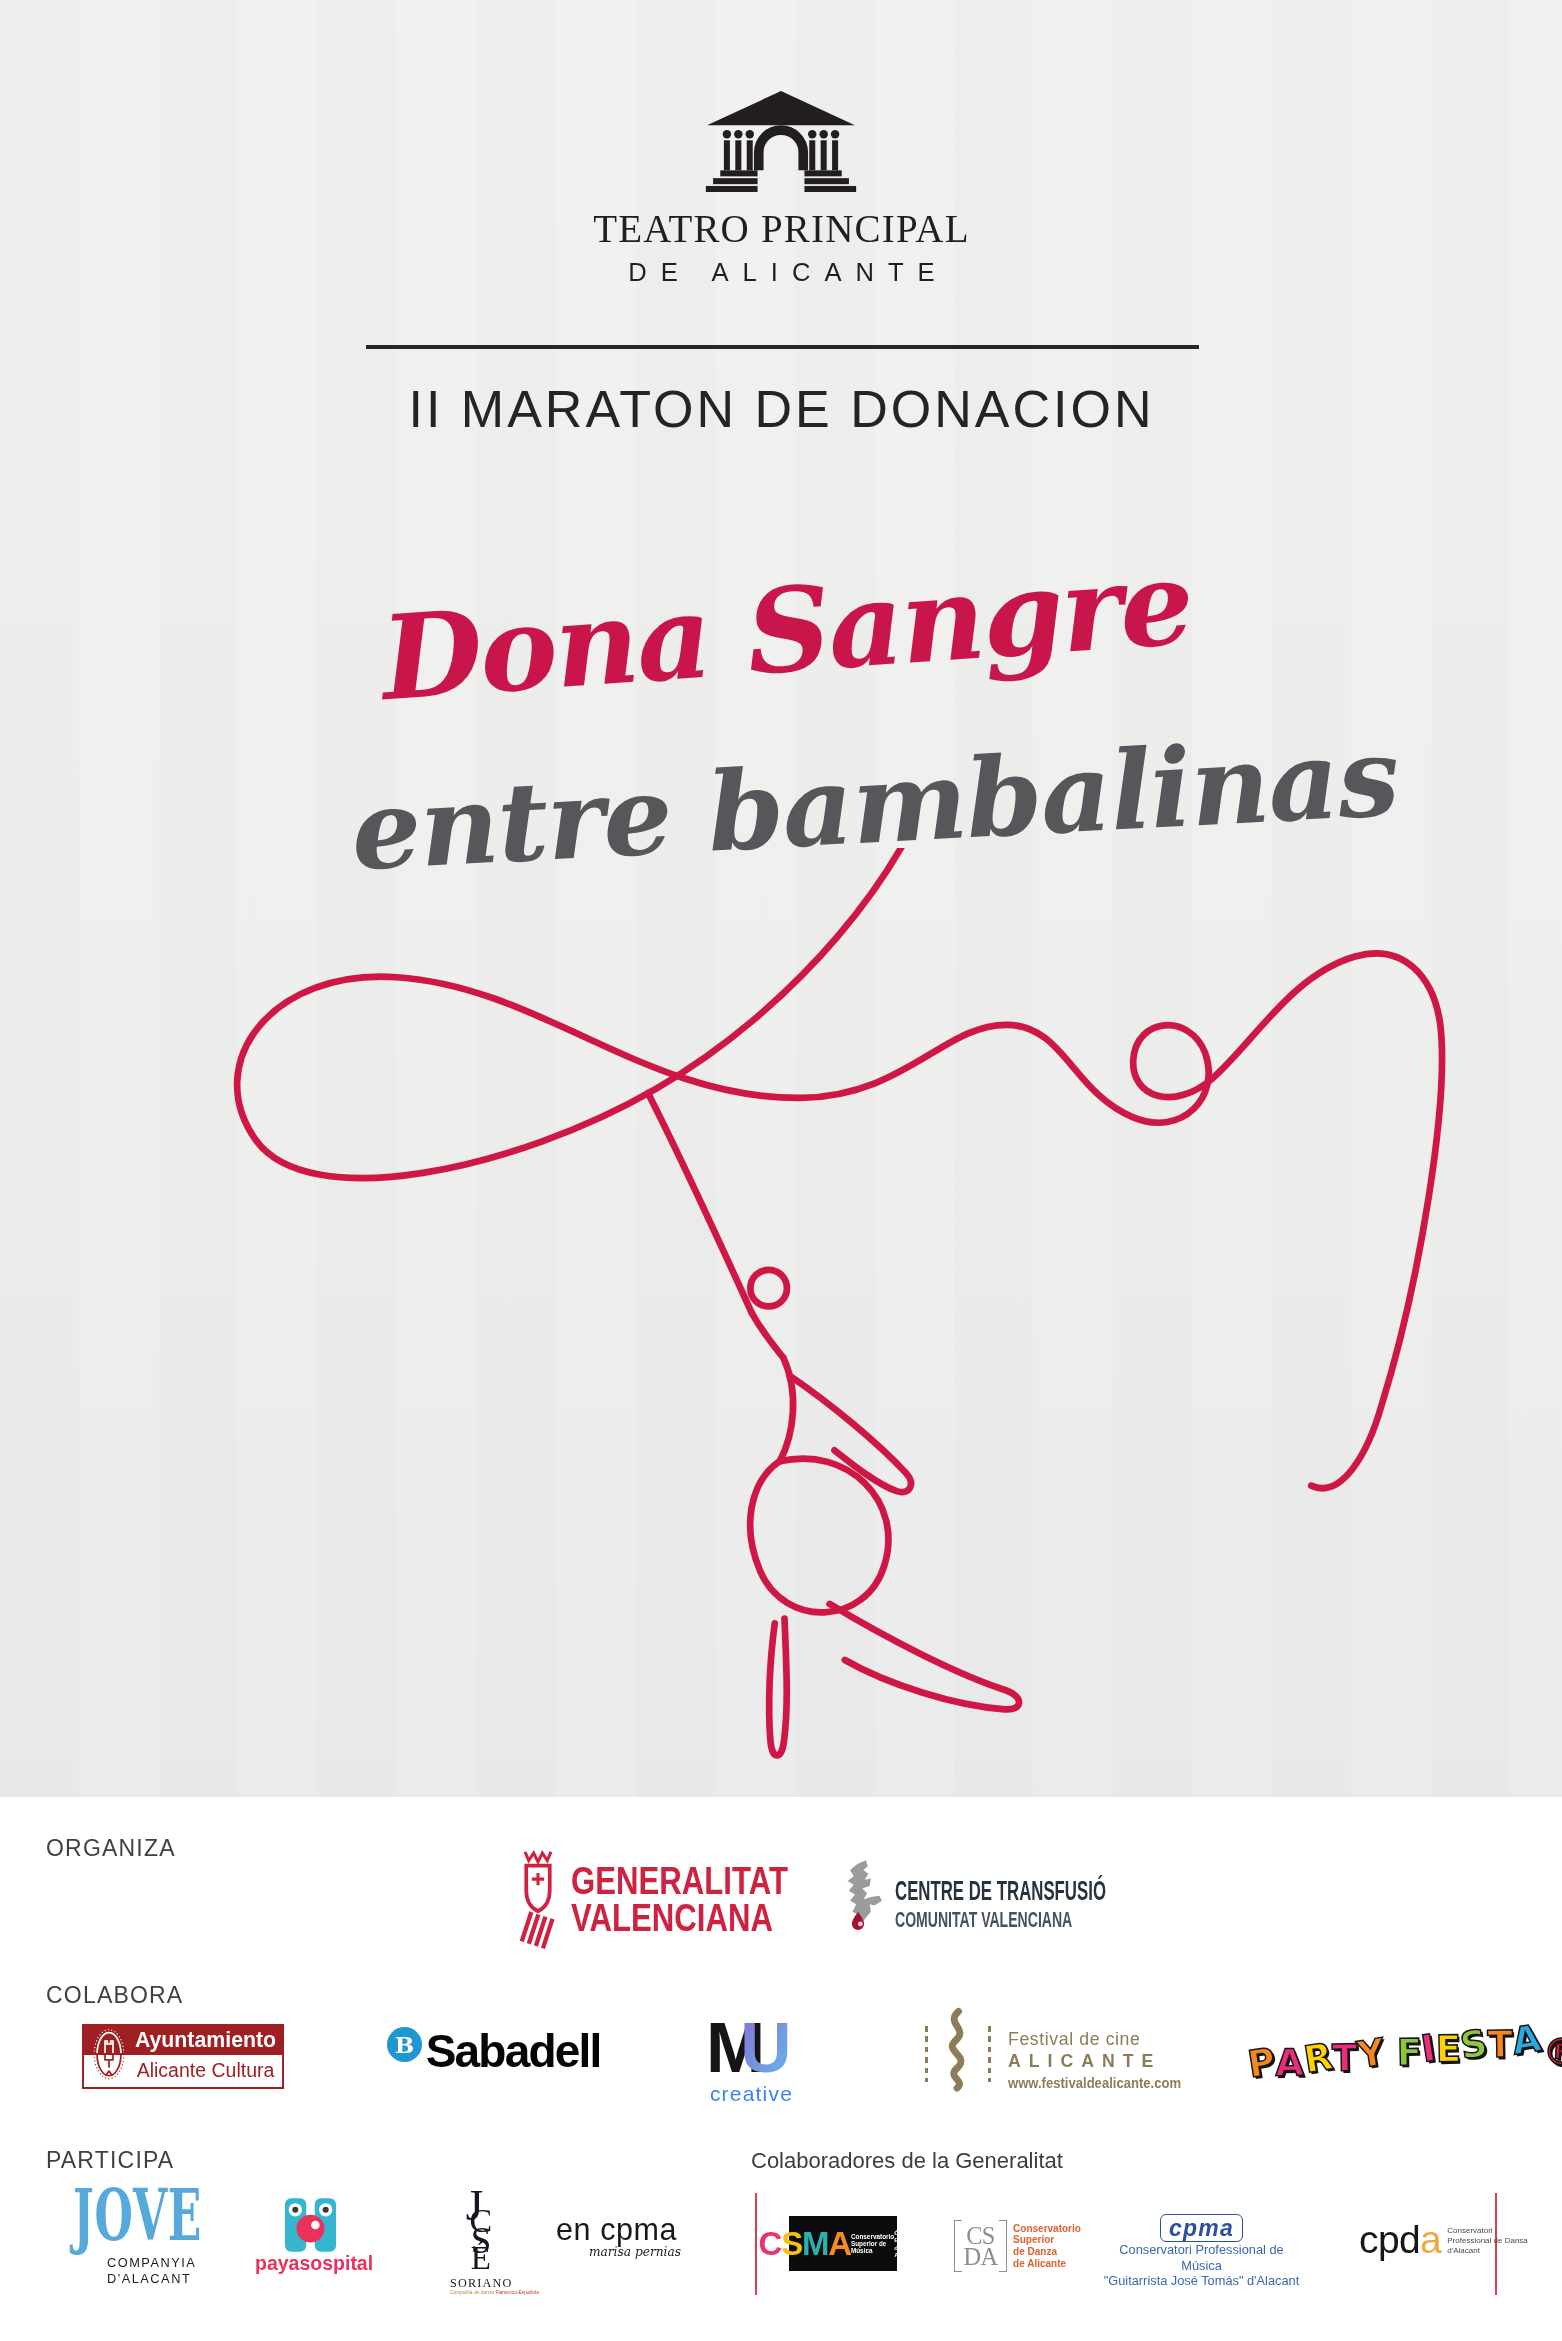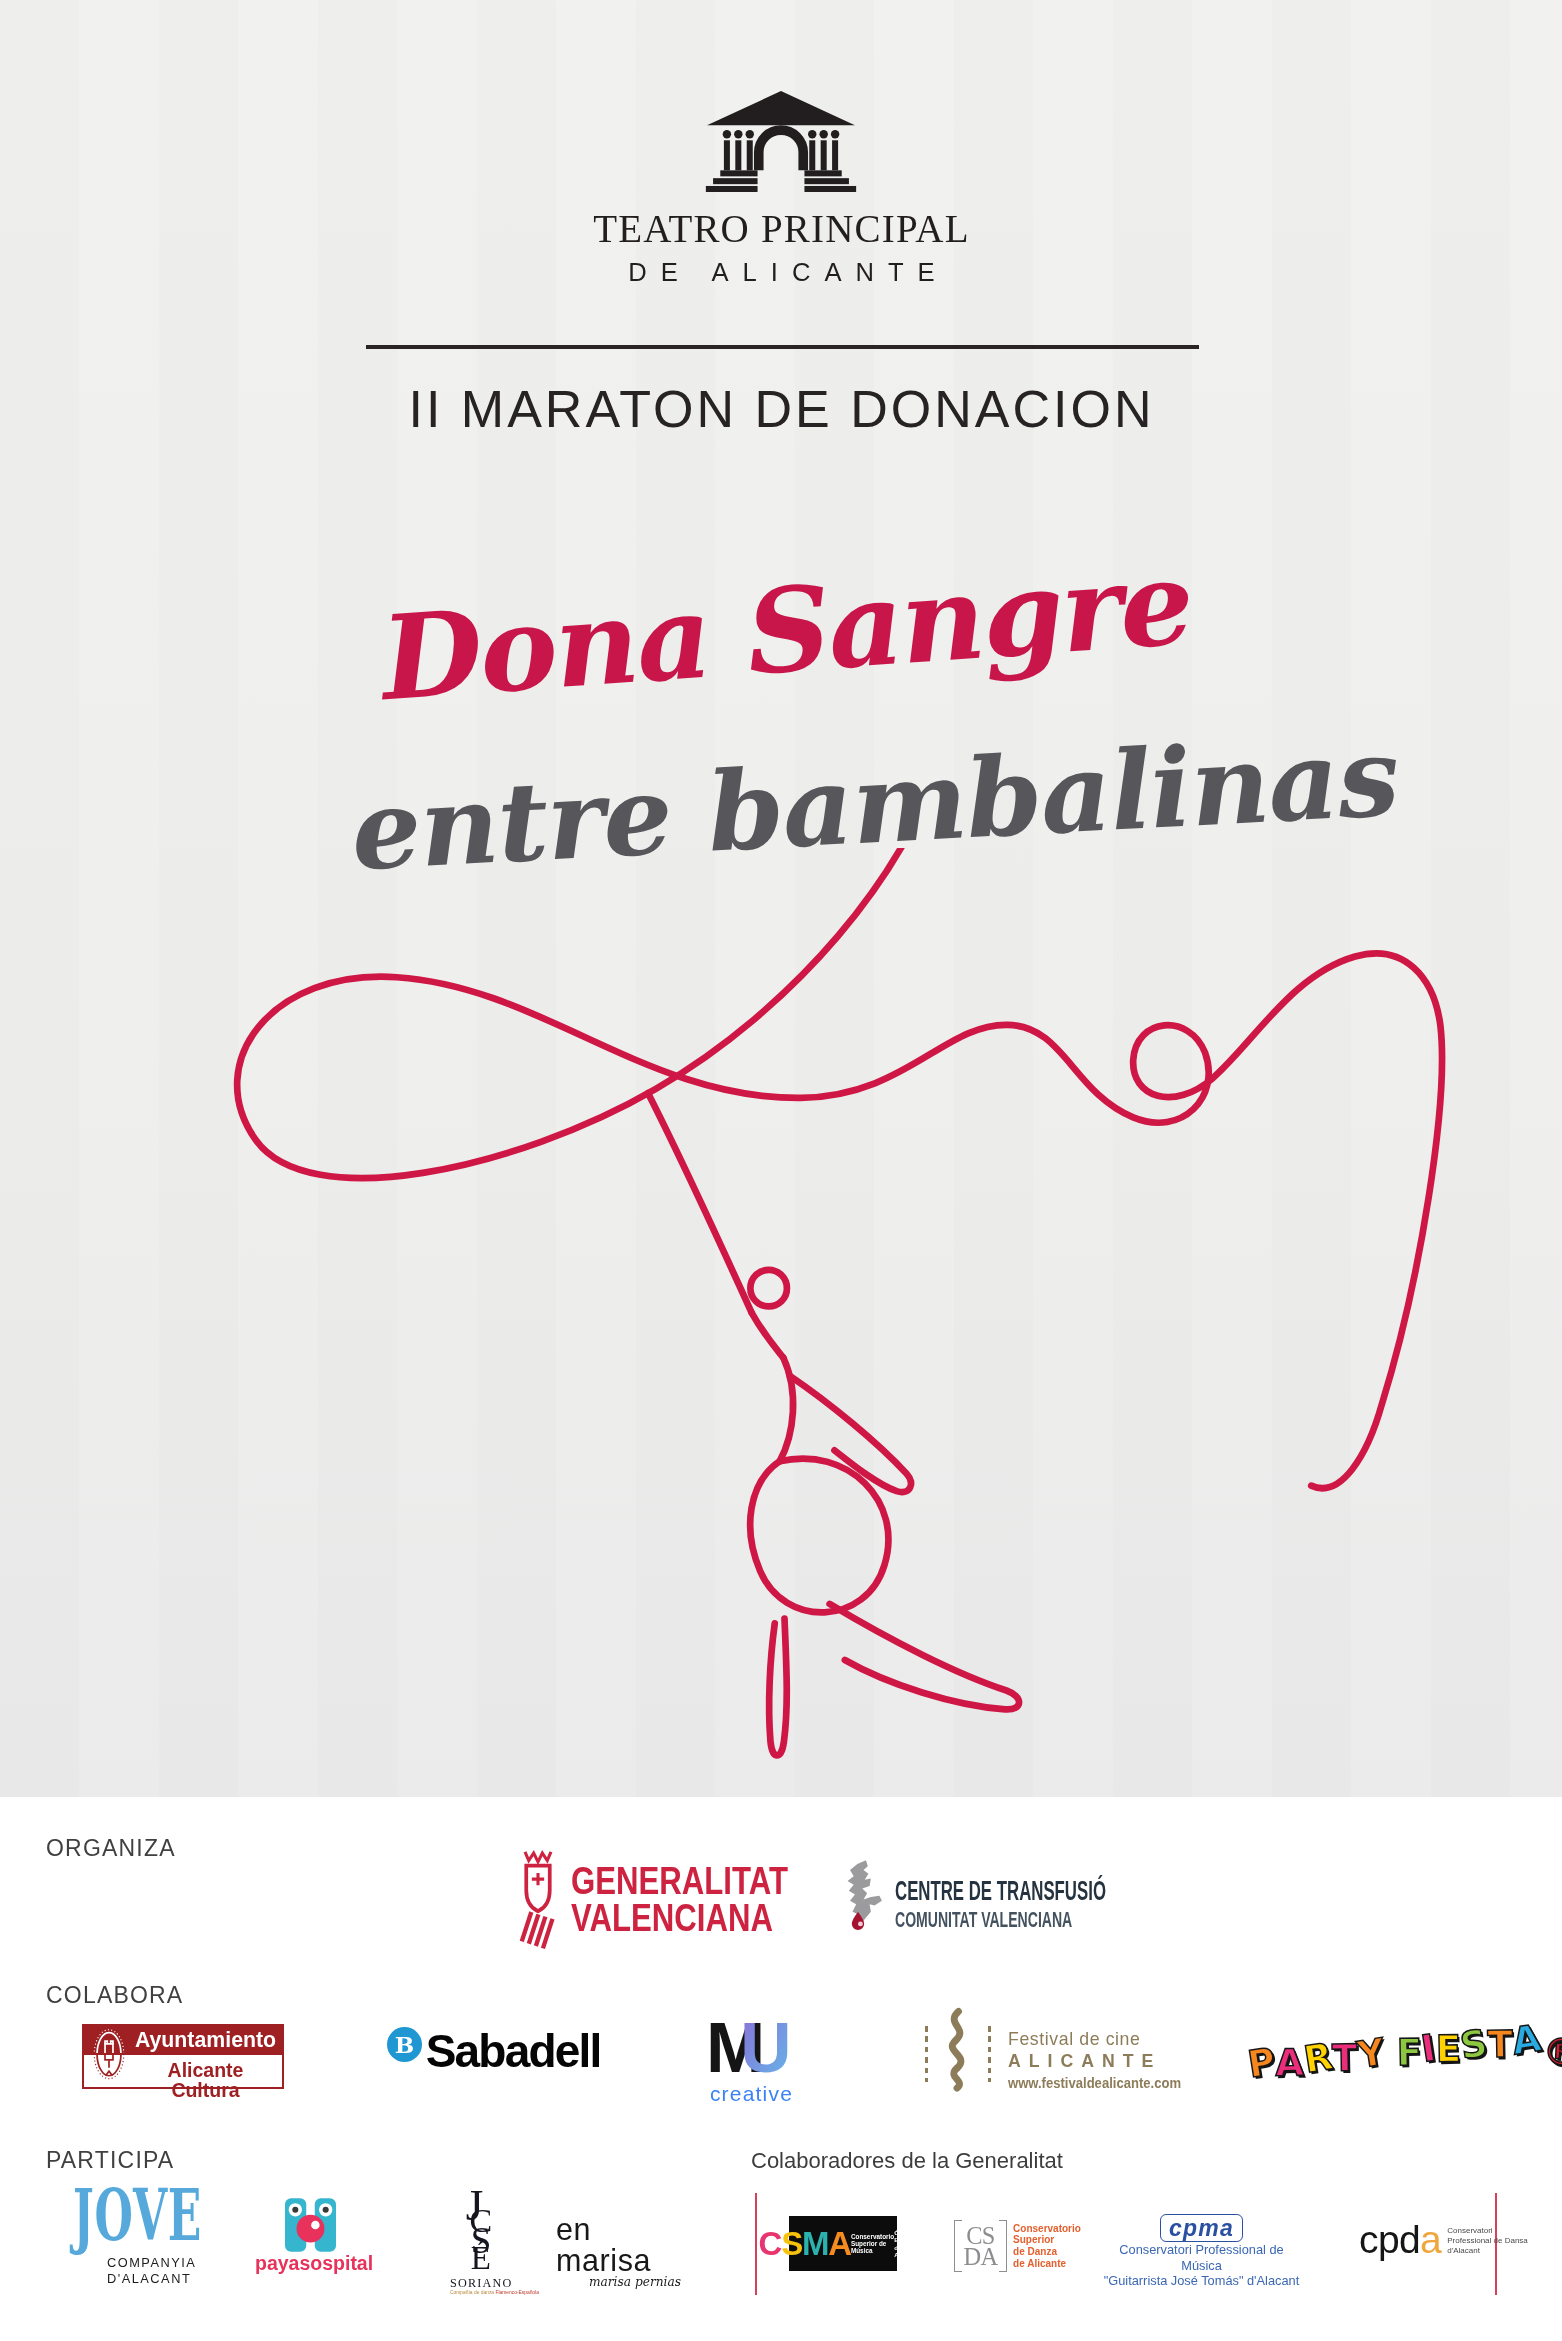--- a/index.html
+++ b/index.html
@@ -34,21 +34,21 @@
   .ct-line1{left:895px;top:1877px;font-size:28px;font-weight:bold;color:#24333f;
     transform:scaleX(0.60);transform-origin:left top;white-space:nowrap;line-height:1;}
   .ct-line2{left:895px;top:1910px;font-size:21.3px;font-weight:bold;color:#44525f;
     transform:scaleX(0.66);transform-origin:left top;white-space:nowrap;line-height:1;}
   
   .ayto{left:82px;top:2024px;width:198px;height:61px;border:2.4px solid #9e2023;background:#fff;}
   .ayto .band{position:absolute;left:0;top:0;right:0;height:29px;background:#9e2023;}
   .ayto .l1{position:absolute;left:50px;top:4.3px;width:143px;text-align:center;
     font-size:21.3px;font-weight:bold;color:#fff;line-height:1;}
   .ayto .l2{position:absolute;left:50px;top:35px;width:143px;text-align:center;
-    font-size:19.5px;font-weight:bold;color:#9e2023;line-height:1;}
+    font-size:19.5px;font-weight:normal;color:#9e2023;line-height:1;}
   
   .sabadell{left:387px;top:2027px;display:flex;align-items:flex-start;}
   .sab-b{width:35px;height:35px;border-radius:50%;background:#1e97d3;color:#fff;
     font-family:"DejaVu Serif",serif;font-weight:bold;font-size:23px;display:flex;
     align-items:center;justify-content:center;}
   .sab-name{font-size:46px;font-weight:bold;color:#050505;letter-spacing:-1.8px;
     margin-left:3.7px;margin-top:1.2px;line-height:1;}
   
   .mu-sub{left:706px;top:2083px;width:91px;text-align:center;font-size:21px;
     letter-spacing:1.2px;color:#3b82f6;line-height:1;}
@@ -307,21 +307,21 @@
       <span class="sor-m3">S</span>
       <span class="sor-m4">É</span>
     </div>
     <div class="sor-name">SORIANO</div>
     <div class="sor-tag">
       <span style="color:#b98a3c">Compañía de danza </span><span style="color:#bf3a2b">Flamenco-Española</span>
     </div>
   </div>
 
   <div class="abs end">
-    <div class="end-name">en marisa</div>
+    <div class="end-name">en cpma</div>
     <span class="end-sub">marisa pernias</span>
   </div>
 
   <div class="abs vdiv" style="left:755px;top:2193px;"></div>
   <div class="abs vdiv" style="left:1495px;top:2193px;"></div>
 
   <div class="abs csma">
     <div class="csma-letters"><span style="color: rgb(232, 53, 110);">C</span><span style="color: rgb(246, 194, 14);">S</span><span style="color: rgb(44, 177, 175);">M</span><span style="color: rgb(246, 139, 31);">A</span></div>
     <div class="csma-l1">Conservatorio Superior de Música</div>
     <div class="csma-l2">Óscar Esplá de Alicante</div>

